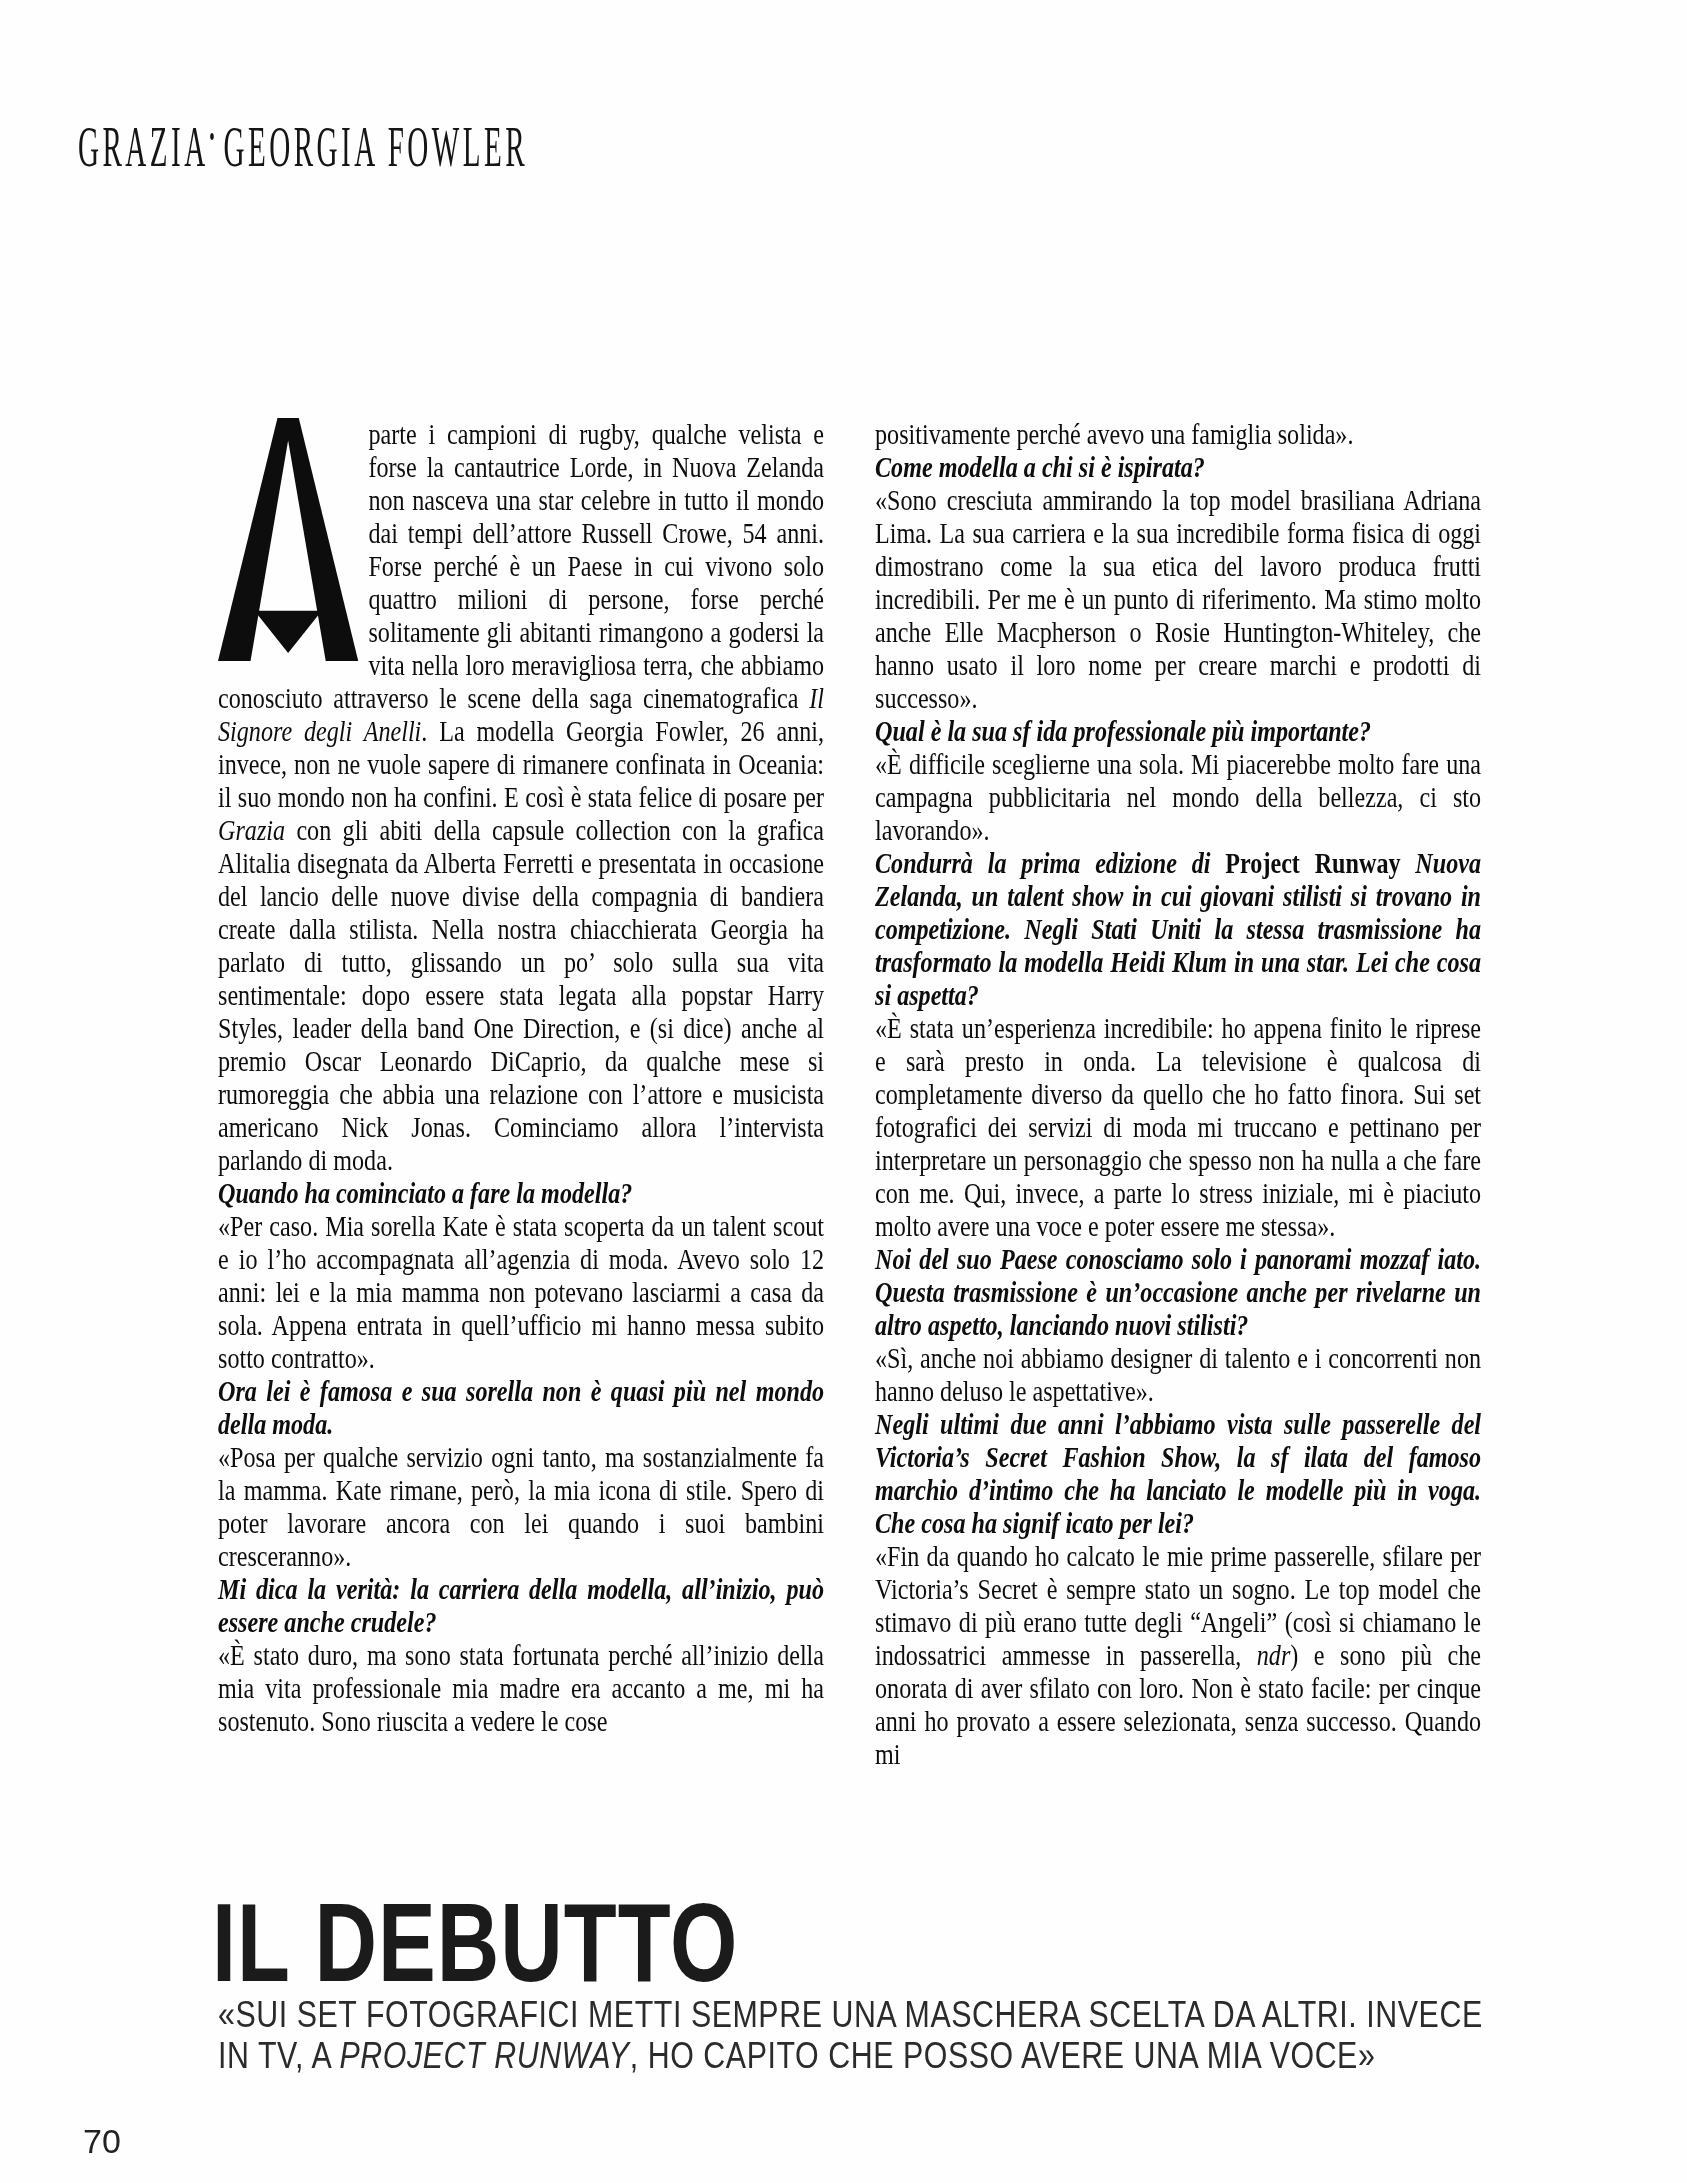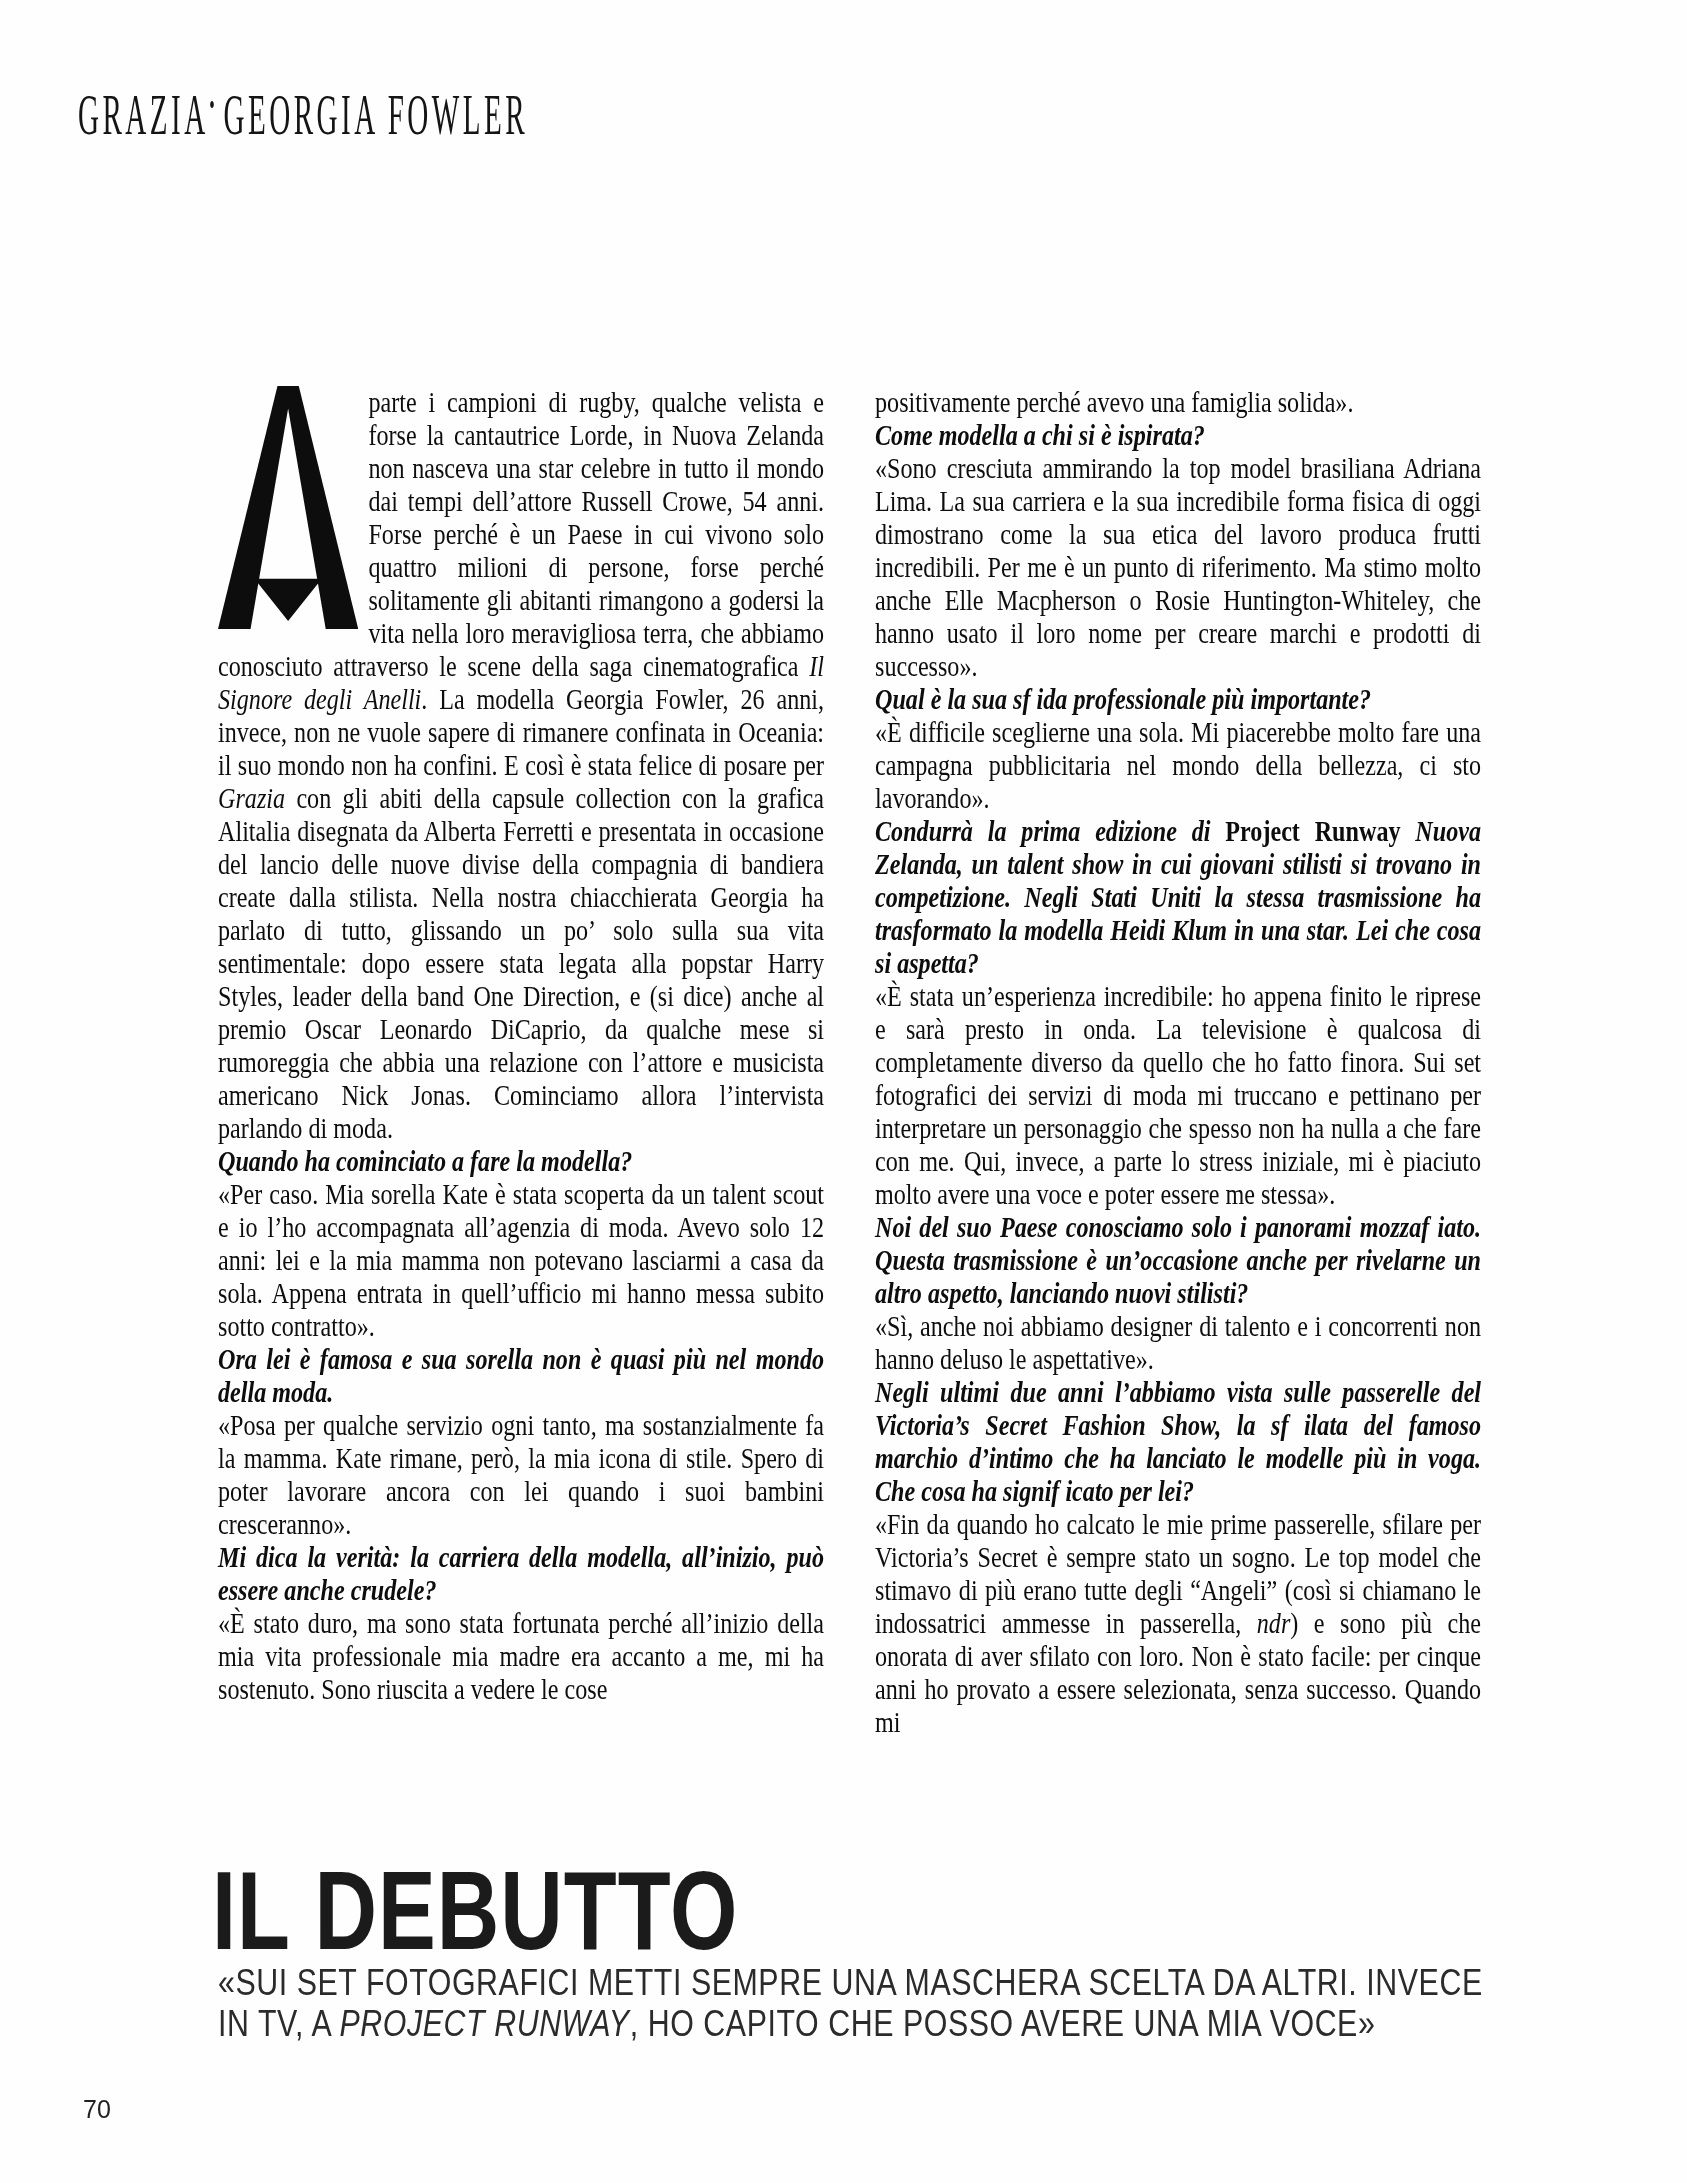--- a/index.html
+++ b/index.html
@@ -1,21 +1,21 @@
 <!DOCTYPE html>
 <html lang="it" style="font-size:10.6px"><head>
 <meta charset="utf-8">
 <style>
   html,body{margin:0;padding:0;}
   body{
     width:1687px;height:2183px;position:relative;overflow:hidden;
     background:#fefefe;color:#0d0d0d;
     font-family:"Liberation Serif", serif;
   }
-  .page{position:absolute;inset:0;}
+  .page{position:absolute;inset:0;margin-top:32px;}
 
   
   .running-head{
     position:absolute;left:78px;top:77px;
     font-family:"Liberation Serif", serif;
     font-size:56px;line-height:56px;letter-spacing:6.6px;
     transform:scaleX(0.52);transform-origin:0 0;
     white-space:nowrap;color:#151515;
   }
   .running-head .bullet{
@@ -58,21 +58,21 @@
     font-size:37px;line-height:41px;letter-spacing:0.7px;
     transform:scaleX(0.82);transform-origin:0 0;
     white-space:nowrap;color:#2b2b2b;
   }
   .quote-line{display:block;}
 
   
   .folio{
     position:absolute;left:83px;top:2096px;
     font-family:"Liberation Sans", sans-serif;
-    font-size:25px;line-height:26.5px;color:#222;
+    font-size:34px;line-height:26.5px;color:#222;
   }
 </style>
 </head>
 <body>
 
 <div class="page">
 
   <div class="running-head">
     <span>GRAZIA</span><span class="bullet">•</span><span>GEORGIA FOWLER</span>
   </div>

